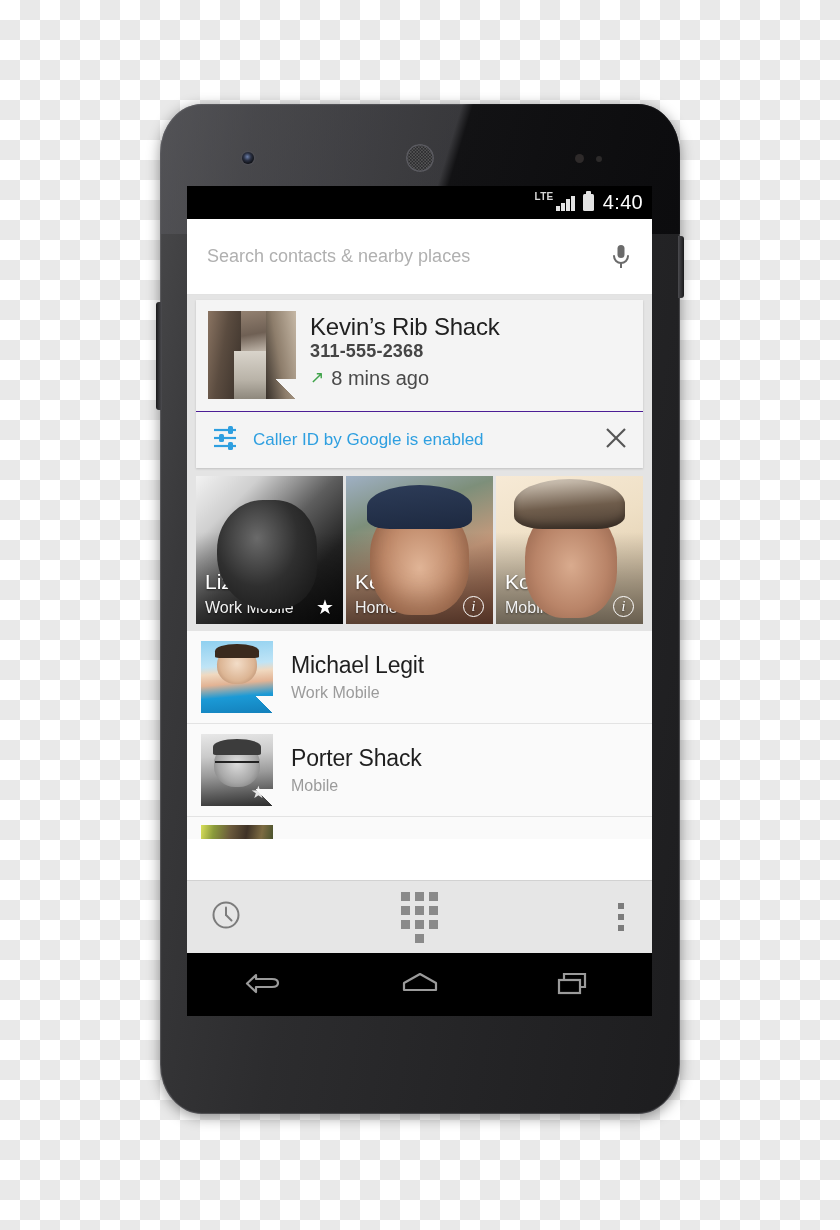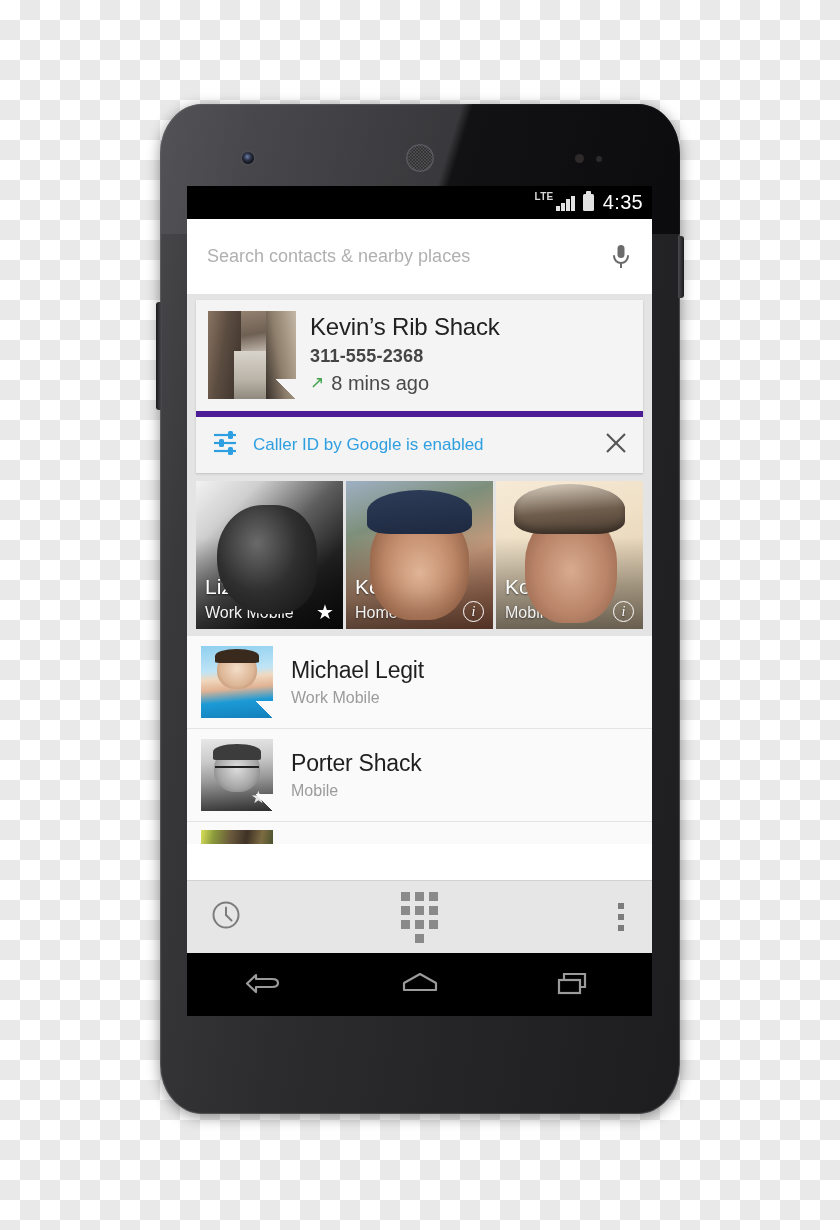--- a/index.html
+++ b/index.html
@@ -157,21 +157,21 @@
     background: #e4e4e4;
     padding: 5px 9px 8px 9px;
   }
   #caller-card {
     background: #f4f4f4;
     box-shadow: 0 1px 2px rgba(0,0,0,0.16);
   }
   #caller-main {
     display: flex;
     padding: 11px 12px 12px 12px;
-    border-bottom: 6px solid #4c1d95;
+    border-bottom: 1px solid #4c1d95;
   }
   #caller-thumb {
     width: 88px; height: 88px;
     flex: none;
     position: relative;
     overflow: hidden;
     background: linear-gradient(170deg,#9b8877 0%,#6f6054 30%,#cfc6ba 52%,#b3a596 75%,#3f3730 100%);
   }
   
   #caller-thumb::before{
@@ -186,21 +186,21 @@
     position:absolute;left:30%;top:46%;width:42%;height:54%;
     background:linear-gradient(180deg,#d9d4cb 0%,#b9b3a8 60%,#8e887d 100%);
   }
   #caller-thumb .corner-fold{
     position:absolute; right:0; bottom:0; width:20px; height:20px;
     background:linear-gradient(225deg,#f4f4f4 50%, transparent 51%);
     z-index:3;
   }
   #caller-text { padding-left: 14px; padding-top: 2px; }
   #caller-name { font-size: 24px; color:#212121; letter-spacing:-.2px; }
-  #caller-phone { font-size:18px; font-weight:bold; color:#454545; margin-top:5px; letter-spacing:.2px;}
+  #caller-phone { font-size:18px; font-weight:bold; color:#454545; letter-spacing:.2px;}
   #caller-time-row { display:flex; align-items:center; margin-top:5px; gap:7px; }
   #call-arrow { color:#3fa34a; font-size:17px; line-height:1; transform: translateY(-1px); }
   #caller-time { font-size:20px; color:#4a4a4a; }
 
   #callerid-row {
     display:flex;
     align-items:center;
     padding: 13px 14px 13px 15px;
     gap: 14px;
   }
@@ -365,21 +365,21 @@
 
     <div id="status-bar">
       <span class="stat-lte">LTE</span>
       <span class="signal-bars">
         <i></i>
           <i></i>
           <i></i>
           <i></i>
       </span>
       <span class="battery"></span>
-      <span id="status-clock">4:35</span>
+      <span id="status-clock">4:40</span>
     </div>
 
     <div id="search-bar">
       <input id="search-input" type="text" placeholder="Search contacts &amp; nearby places" style="">
       <span id="mic-icon">
         <svg width="20" height="28" viewBox="0 0 20 28" aria-hidden="true">
           <rect x="6.5" y="2" width="7" height="13" rx="3.5" fill="#6b6b6b"></rect>
           <path d="M3 13 a7 7 0 0 0 14 0" stroke="#6b6b6b" stroke-width="2" fill="none" stroke-linecap="round"></path>
           <line x1="10" y1="20" x2="10" y2="25" stroke="#6b6b6b" stroke-width="2"></line>
         </svg>

